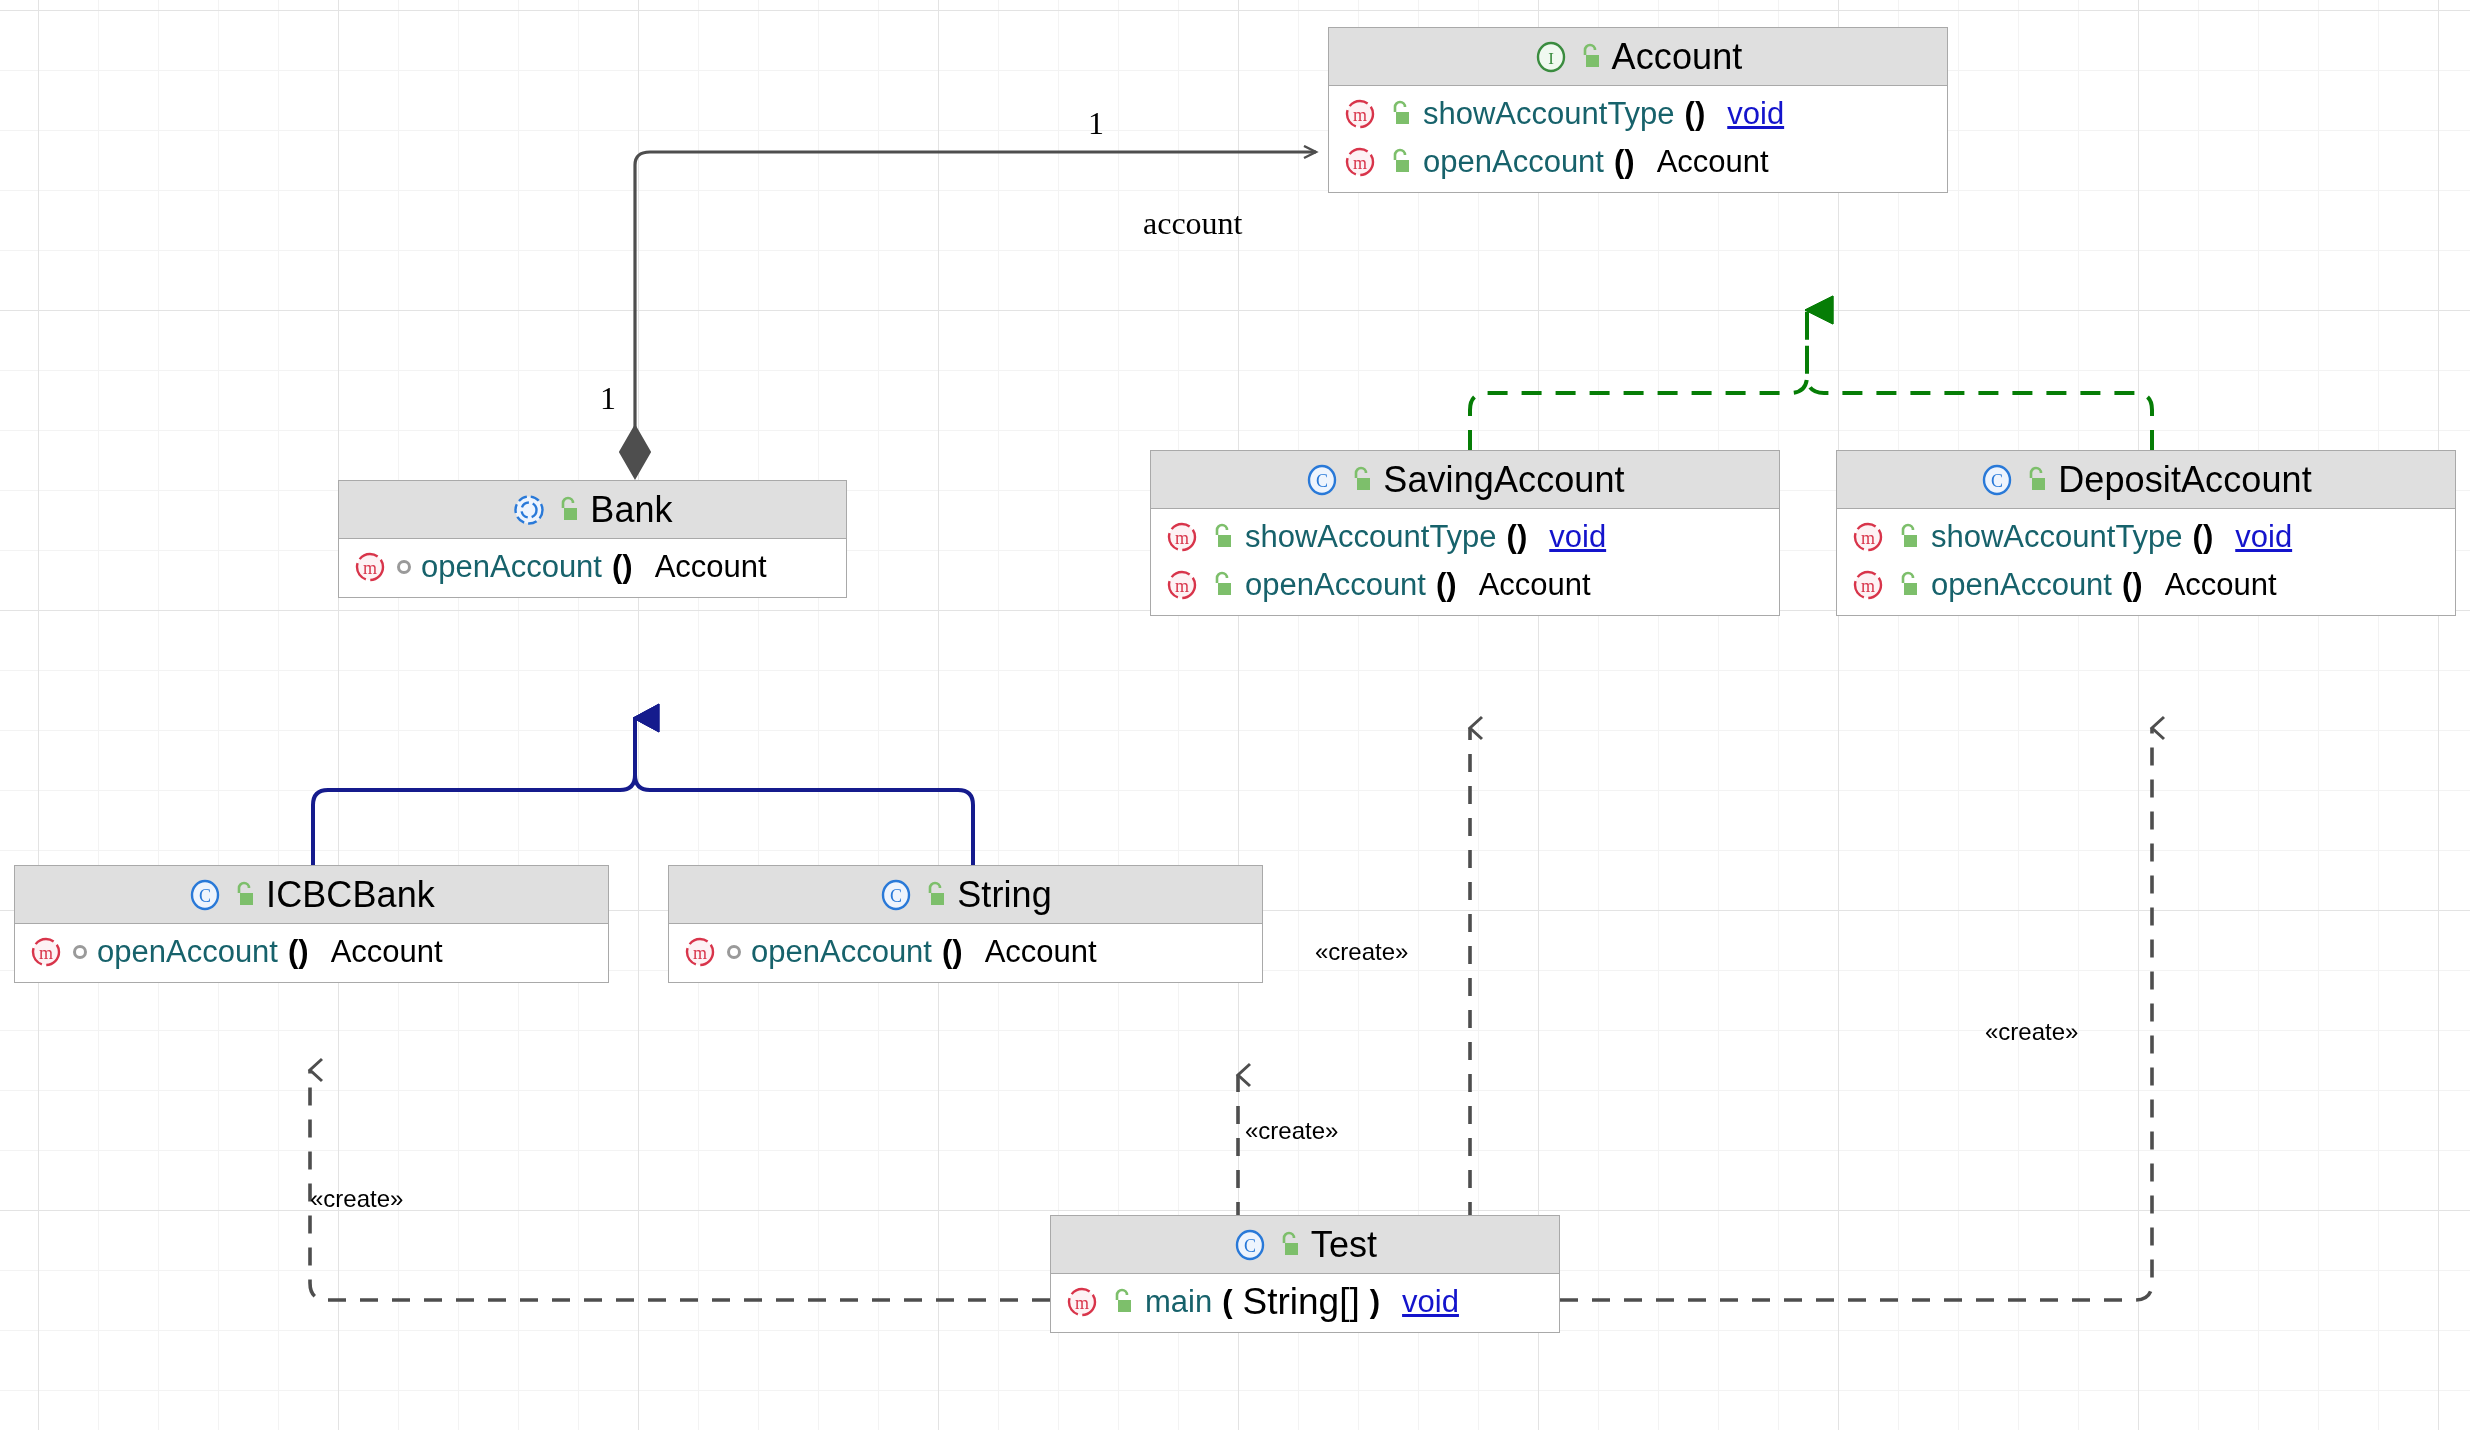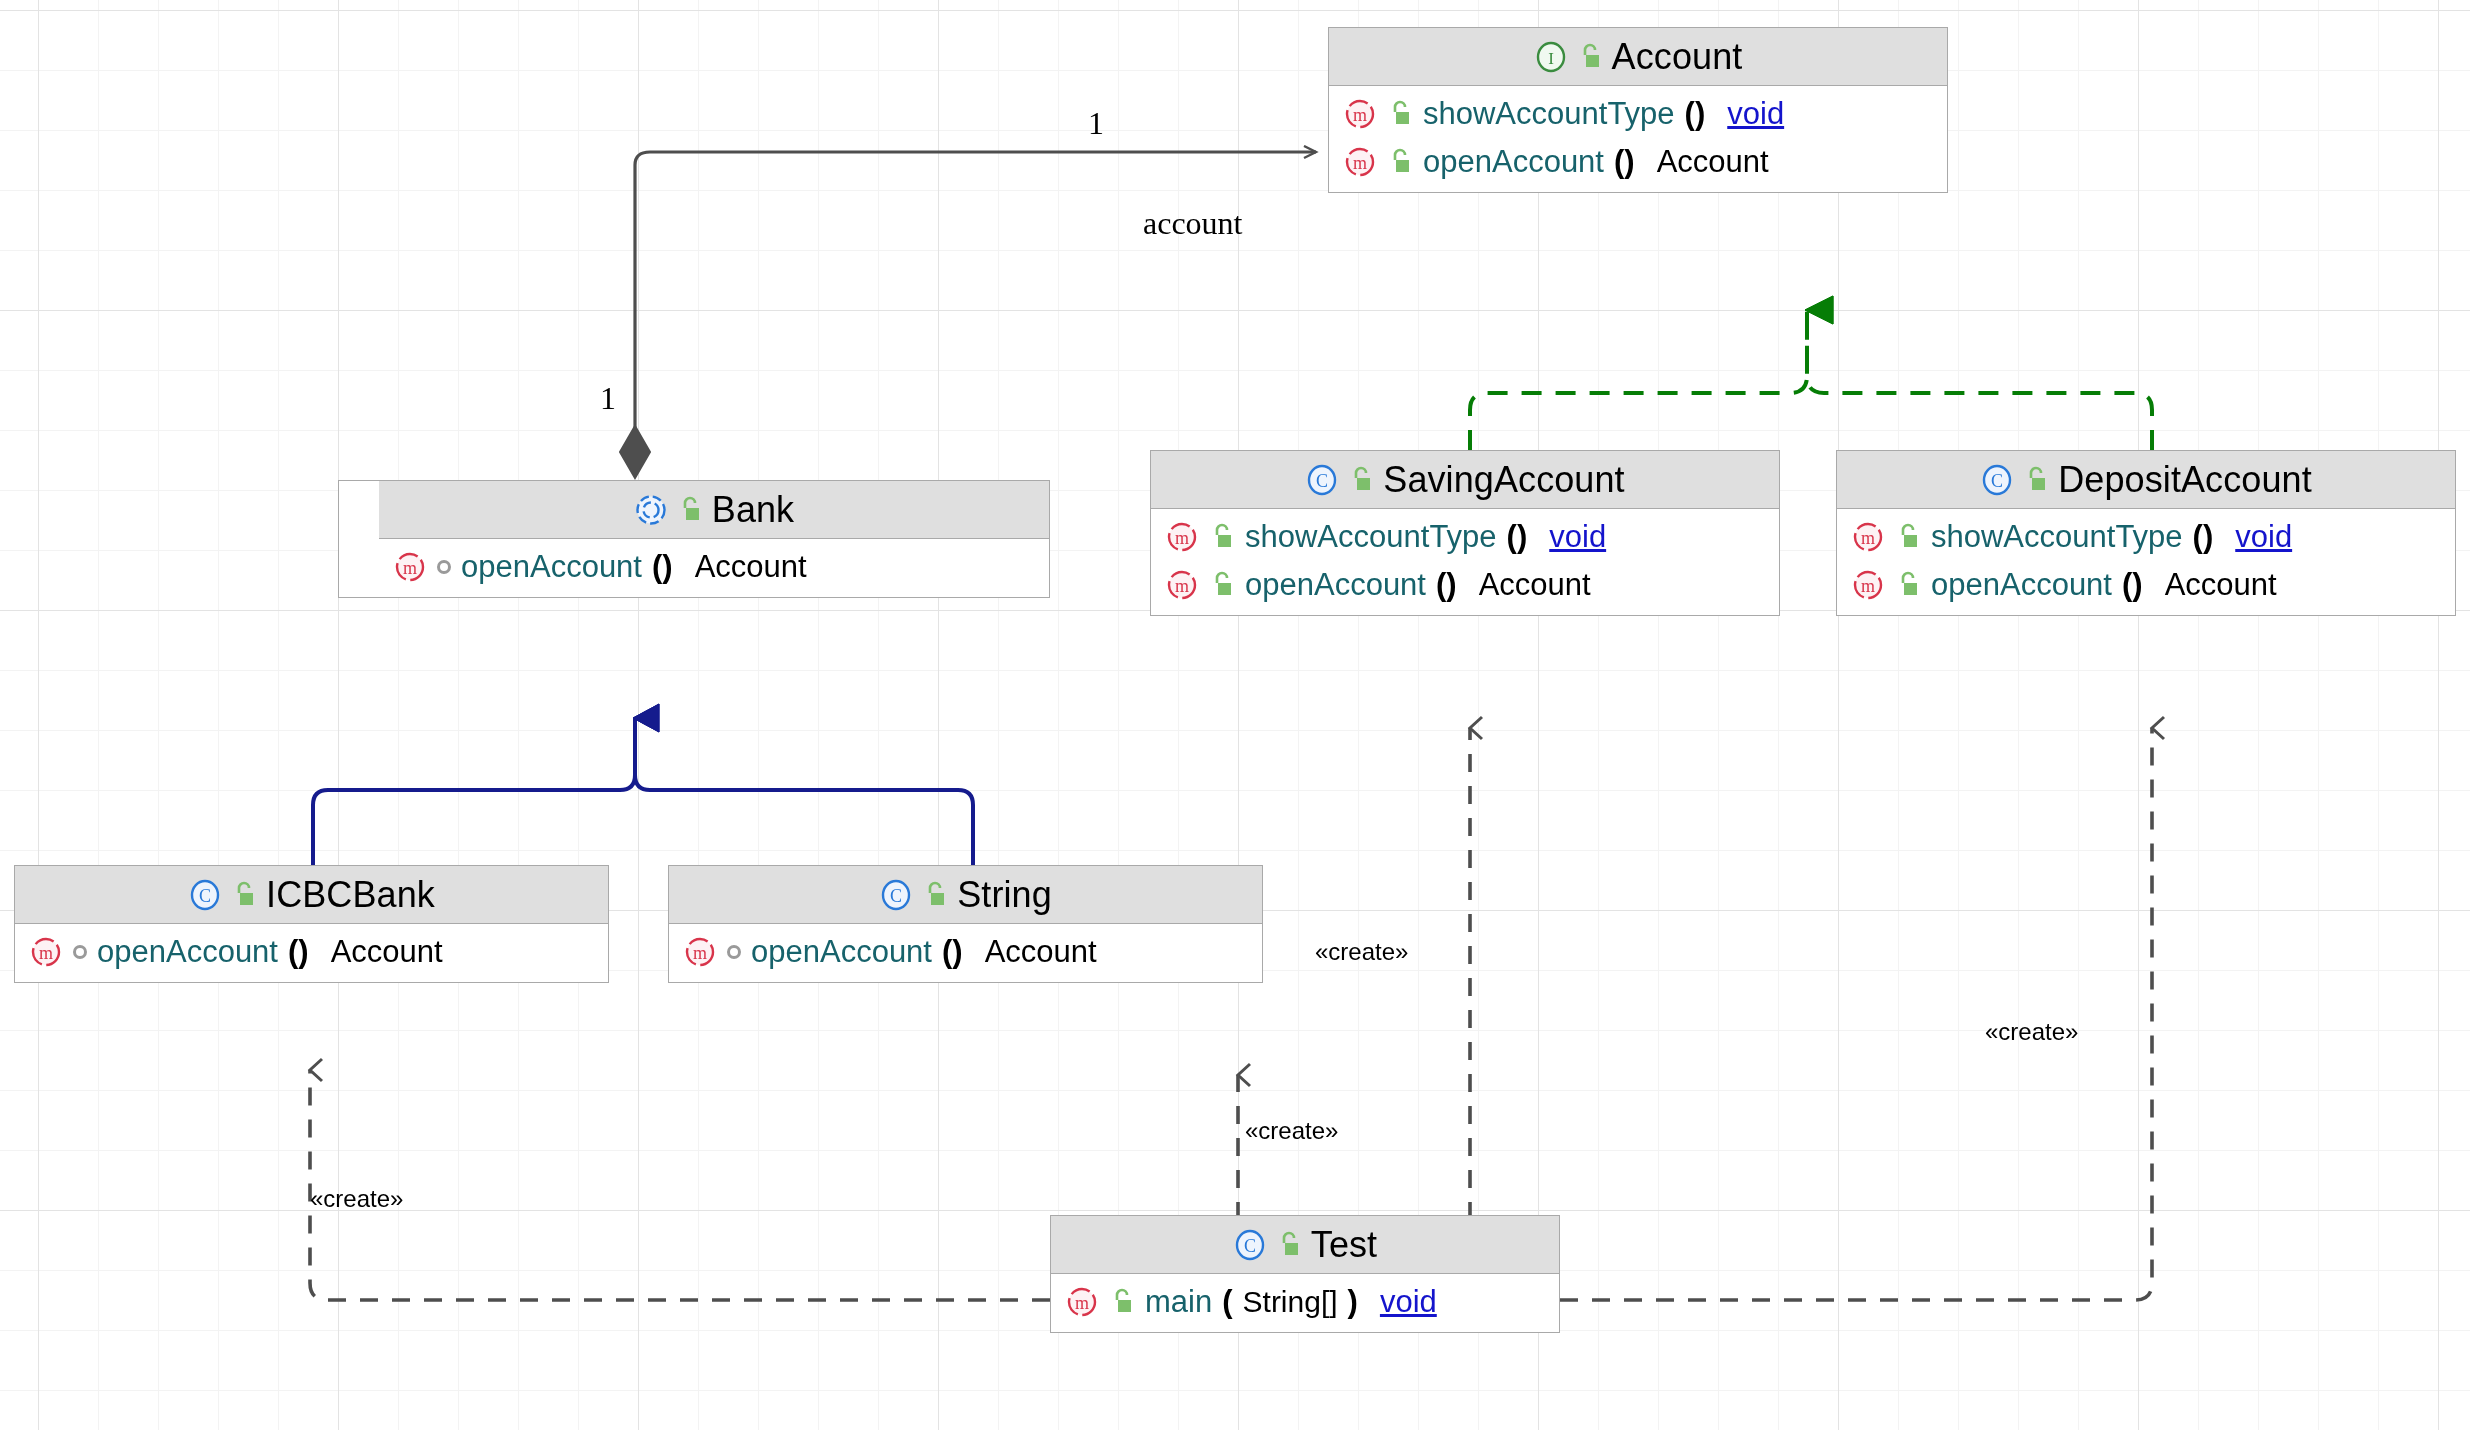--- a/index.html
+++ b/index.html
@@ -38,21 +38,21 @@
   .node-title{
     font-size:36px;color:#000000;letter-spacing:0.1px;white-space:nowrap;
   }
   .members{padding:4px 0 6px 0;}
   .member{
     display:flex;align-items:center;gap:10px;
     height:48px;padding:0 14px;white-space:nowrap;
   }
   .m-name{font-size:31px;color:#17626b;text-align:right;}
   .m-paren{font-size:31px;color:#000000;font-weight:bold;}
-  .m-args{font-size:30px;color:#000000;}
+  .m-args{font-size:37px;color:#000000;}
   .m-type{font-size:31px;margin-left:12px;}
   .t-void{color:#1414cc;text-decoration:underline;}
   .t-obj{color:#000000;}
 
   
   .ico{flex:0 0 auto;display:inline-block;line-height:0;}
   .lock{flex:0 0 auto;display:inline-block;line-height:0;}
   .vis-dot{
     flex:0 0 auto;width:14px;height:14px;border-radius:50%;
     border:3px solid #9a9a9a;background:#ffffff;box-sizing:border-box;
@@ -184,21 +184,21 @@
           <rect x="9" y="12" width="13" height="12" fill="#7dbf6b"></rect>
         </svg>
       </span>
       <span class="m-name">openAccount</span>
       <span class="m-paren">()</span>
       <span class="m-type t-obj">Account</span>
     </div>
   </div>
 </div>
 
-<div class="node" id="n-bank" style="left:338px;top:480px;width:712px;padding-left:40px;">
+<div class="node" id="n-bank" style="left:338px;top:480px;width:509px;">
   <div class="node-header">
     <span class="ico">
       <svg width="34" height="34" viewBox="0 0 34 34">
         <circle cx="17" cy="17" r="13.5" fill="#eef4fd" stroke="#2979d8" stroke-width="2.4" stroke-dasharray="9,4"></circle>
         <circle cx="17" cy="17" r="7.5" fill="none" stroke="#2979d8" stroke-width="2.4" stroke-dasharray="9,4"></circle>
       </svg>
     </span>
     <span class="lock">
       <svg width="26" height="28" viewBox="0 0 26 28">
         <path d="M8,12 L8,7 A5,5 0 0 1 18,7" fill="none" stroke="#7dbf6b" stroke-width="2.6"></path>

